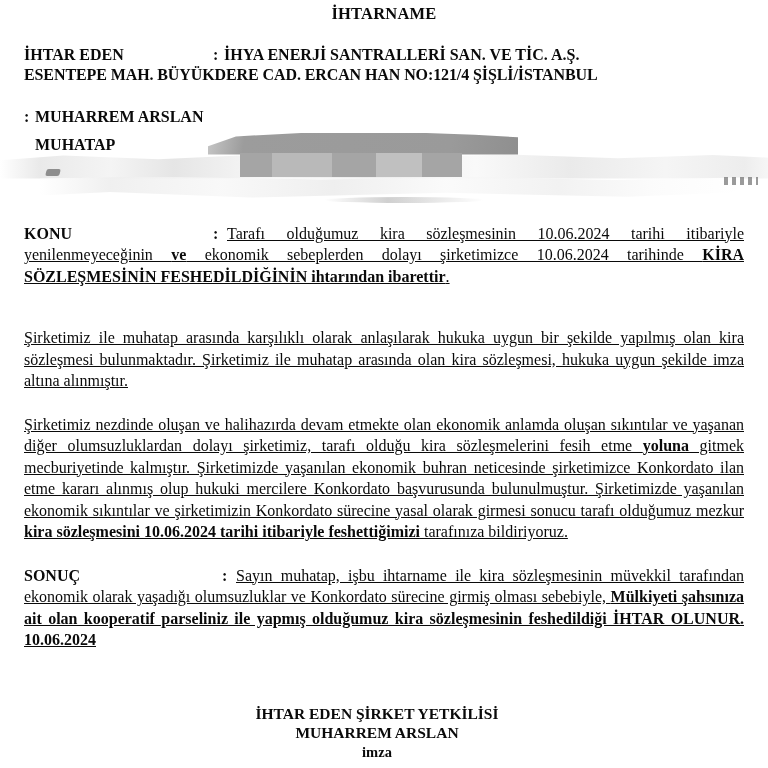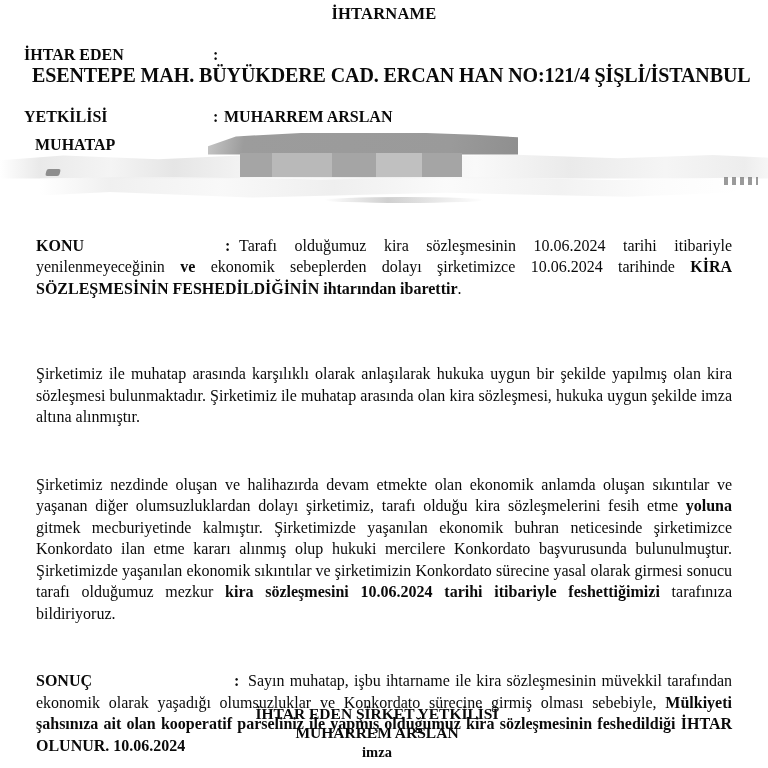--- a/index.html
+++ b/index.html
@@ -51,25 +51,24 @@
   }
   .field-colon {
     width: 11px;
     flex: 0 0 11px;
     font-weight: bold;
   }
   .field-value { font-weight: bold; }
 
   .addr-line {
     font-weight: bold;
-    font-size: 20px;
+    font-size: 16px;
     line-height: 20px;
     white-space: nowrap;
     letter-spacing: -0.1px;
-    margin-left: 8px;
   }
 
   .gap-sm { height: 18px; }
   .gap-md { height: 22px; }
 
   
   .muhatap-zone {
     position: relative;
     height: 92px;
     margin-top: 4px;
@@ -179,21 +178,22 @@
     background: linear-gradient(90deg, rgba(170,170,170,0) 0%, rgba(150,150,150,.45) 40%, rgba(170,170,170,0) 100%);
     border-radius: 50%;
   }
 
   
   .para {
     font-size: 16px;
     line-height: 21.5px;
     text-align: justify;
     text-justify: inter-word;
-    margin: 12px;
+    margin: 0;
+    text-decoration: underline;
   }
   .para b { font-weight: bold; }
   .lead-label {
     font-weight: bold;
     display: inline-block;
     width: 189px;
   }
   .lead-colon {
     font-weight: bold;
     display: inline-block;
@@ -229,27 +229,27 @@
 </head>
 <body>
 
 <div class="page">
 
   <div class="doc-title">İHTARNAME</div>
 
   <div class="field-row">
     <span class="field-label">İHTAR EDEN</span>
     <span class="field-colon">:</span>
+    <span class="field-value">İHYA ENERJİ SANTRALLERİ SAN. VE TİC. A.Ş.</span>
   </div>
   <div class="addr-line">ESENTEPE MAH. BÜYÜKDERE CAD. ERCAN HAN NO:121/4 ŞİŞLİ/İSTANBUL</div>
 
   <div class="gap-md"></div>
 
   <div class="field-row">
-    <span class="field-label">YETKİLİSİ</span>
     <span class="field-colon">:</span>
     <span class="field-value">MUHARREM ARSLAN</span>
   </div>
 
   <div class="muhatap-zone">
     <span class="muhatap-label">MUHATAP</span>
     <span class="redact redact-wash"></span>
     <span class="redact redact-wash-2"></span>
     <span class="redact redact-dark"></span>
     <span class="redact redact-dark-2"></span>

